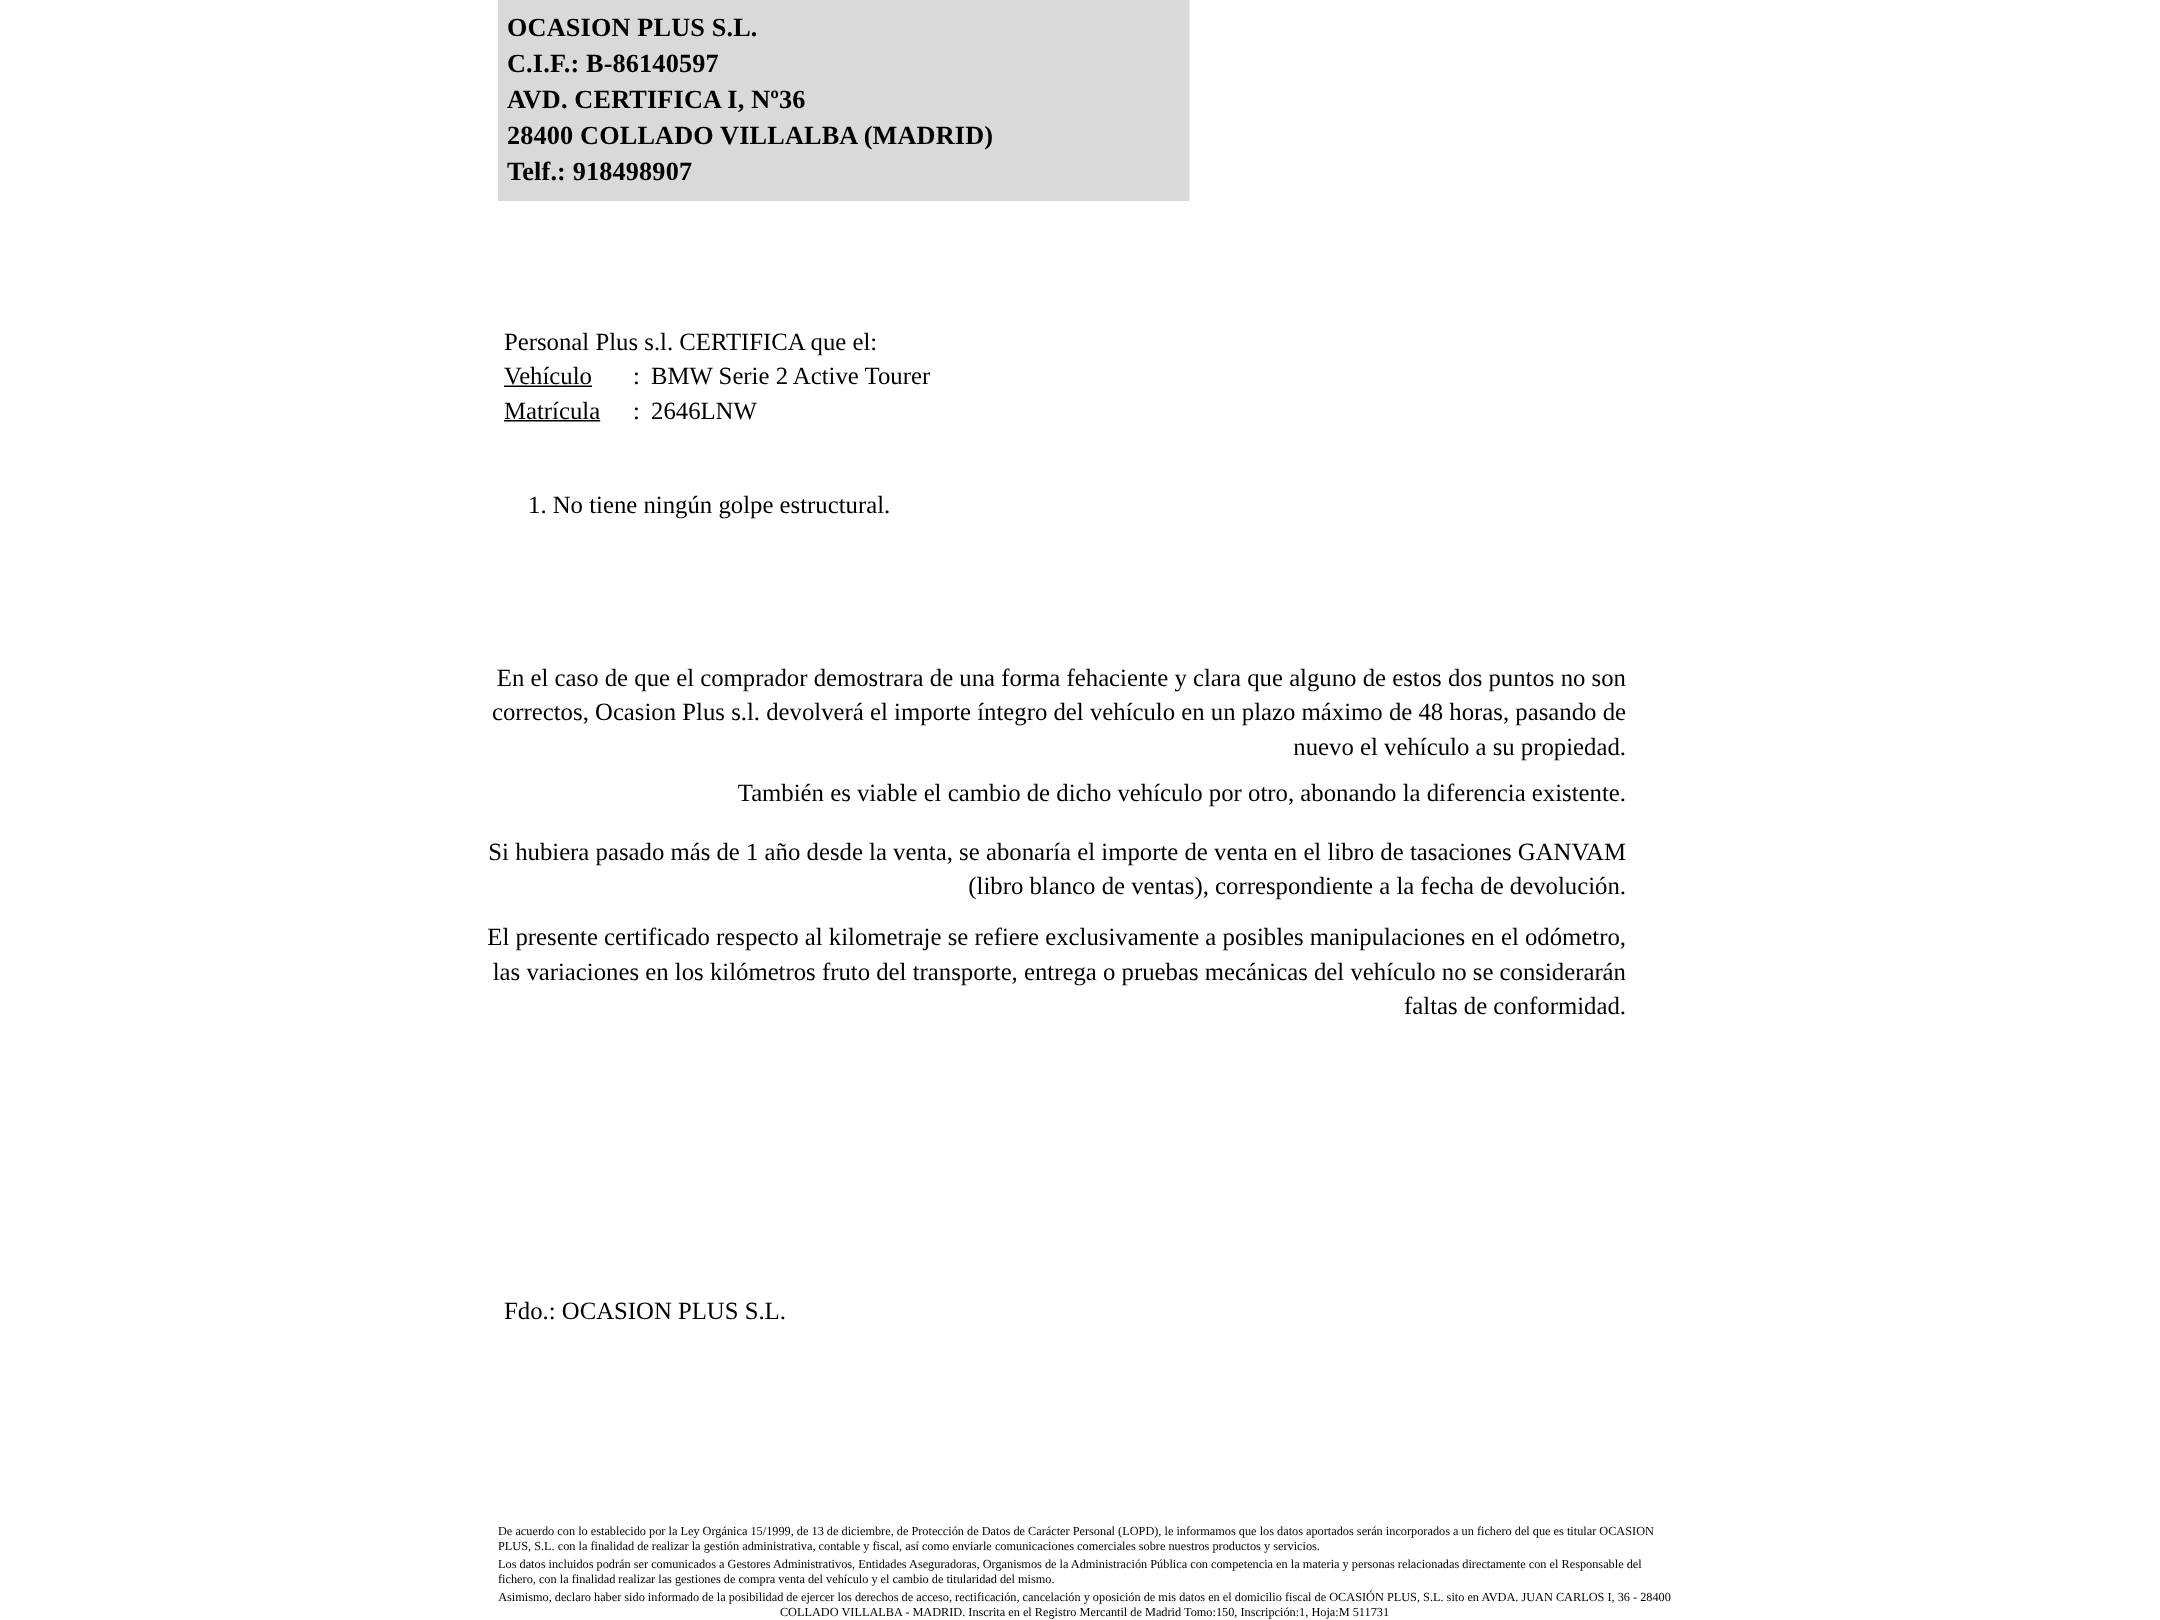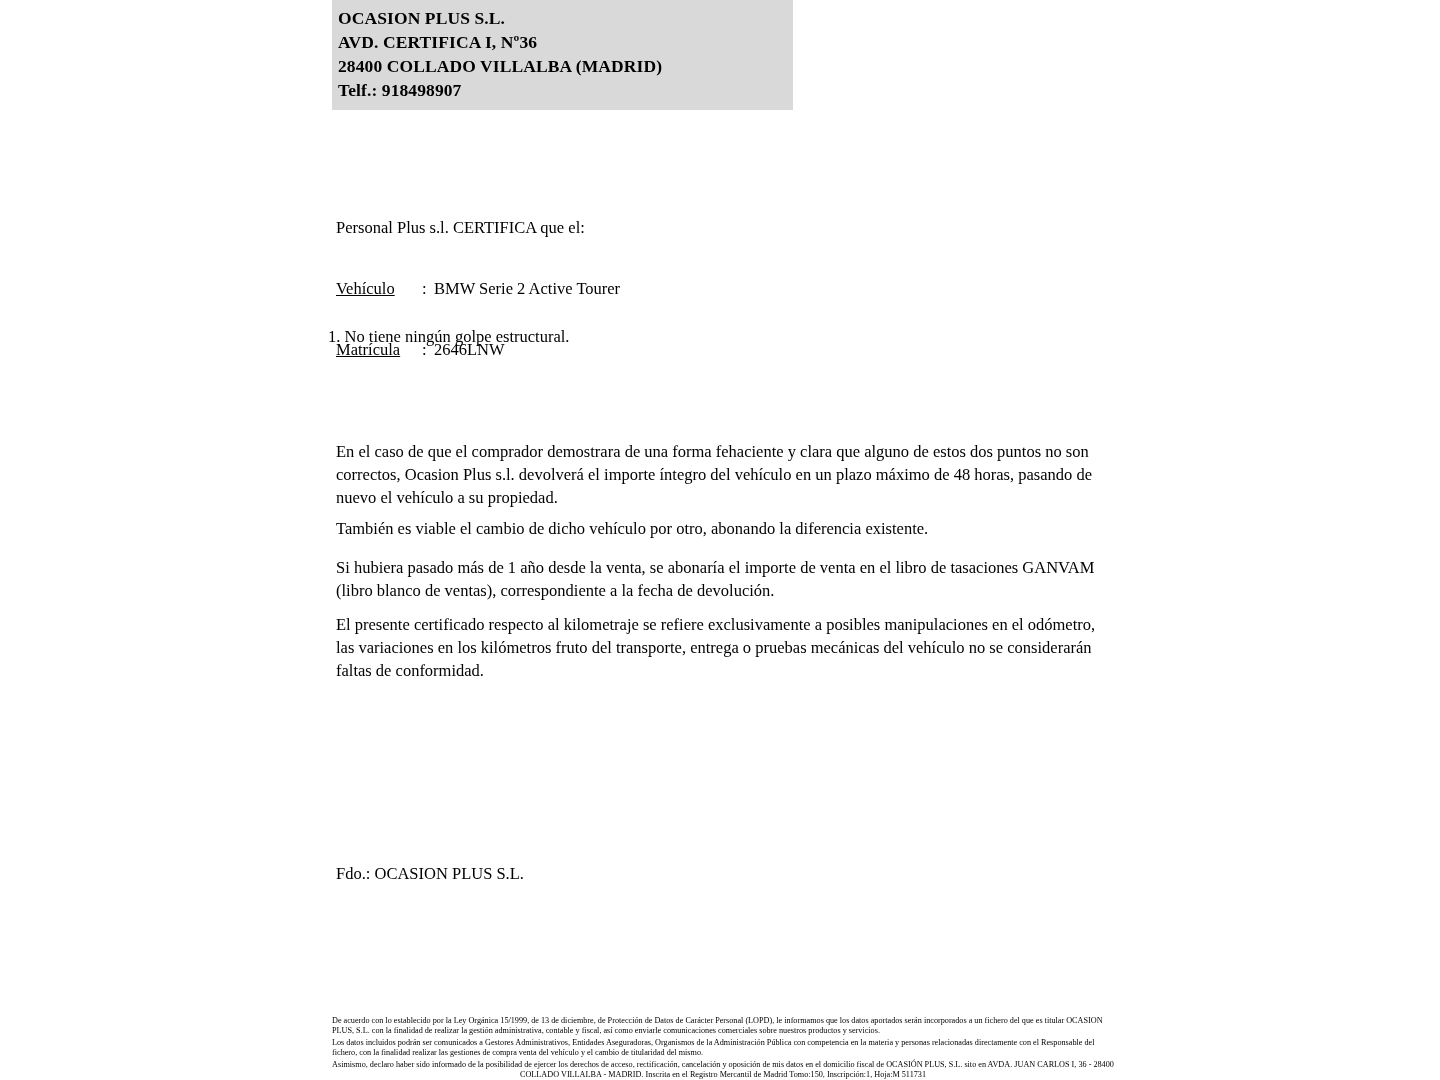--- a/index.html
+++ b/index.html
@@ -56,48 +56,47 @@
     position: absolute;
     left: 336px;
     top: 216px;
     font-size: 16.5px;
     line-height: 23px;
   }
   .cert-intro { white-space: nowrap; }
   .cert-row {
     display: flex;
     white-space: nowrap;
-    margin-top: 38px;
   }
   .cert-label {
     width: 86px;
     text-decoration: underline;
   }
   .cert-sep { width: 12px; }
   .cert-value { }
 
   
   .point {
     position: absolute;
-    left: 328px;
+    left: 352px;
     font-size: 16.5px;
     line-height: 23px;
     white-space: nowrap;
   }
   .point-1 { top: 325px; }
   .point-2 { top: 363px; }
 
   
   .para {
     position: absolute;
-    left: 336px;
+    left: 324px;
     width: 760px;
     font-size: 16.5px;
     line-height: 23px;
-    text-align: left;
+    text-align: right;
   }
   .para-1 { top: 440px; }
   .para-2 { top: 517px; }
   .para-3 { top: 556px; }
   .para-4 { top: 613px; }
 
   
   .signature {
     position: absolute;
     left: 336px;
@@ -122,20 +121,21 @@
   }
   .legal p:last-child { margin-bottom: 0; text-align: center; }
 </style>
 </head>
 <body>
 
 <div class="page">
 
   <div class="letterhead">
     <div class="letterhead-line">OCASION PLUS S.L.</div>
+    <div class="letterhead-line">C.I.F.: B-86140597</div>
     <div class="letterhead-line">AVD. CERTIFICA I, Nº36</div>
     <div class="letterhead-line">28400 COLLADO VILLALBA (MADRID)</div>
     <div class="letterhead-line">Telf.: 918498907</div>
   </div>
 
 
   <div class="certifica">
     <div class="cert-intro">Personal Plus s.l. CERTIFICA que el:</div>
     <div class="cert-row">
       <span class="cert-label">Vehículo</span>

